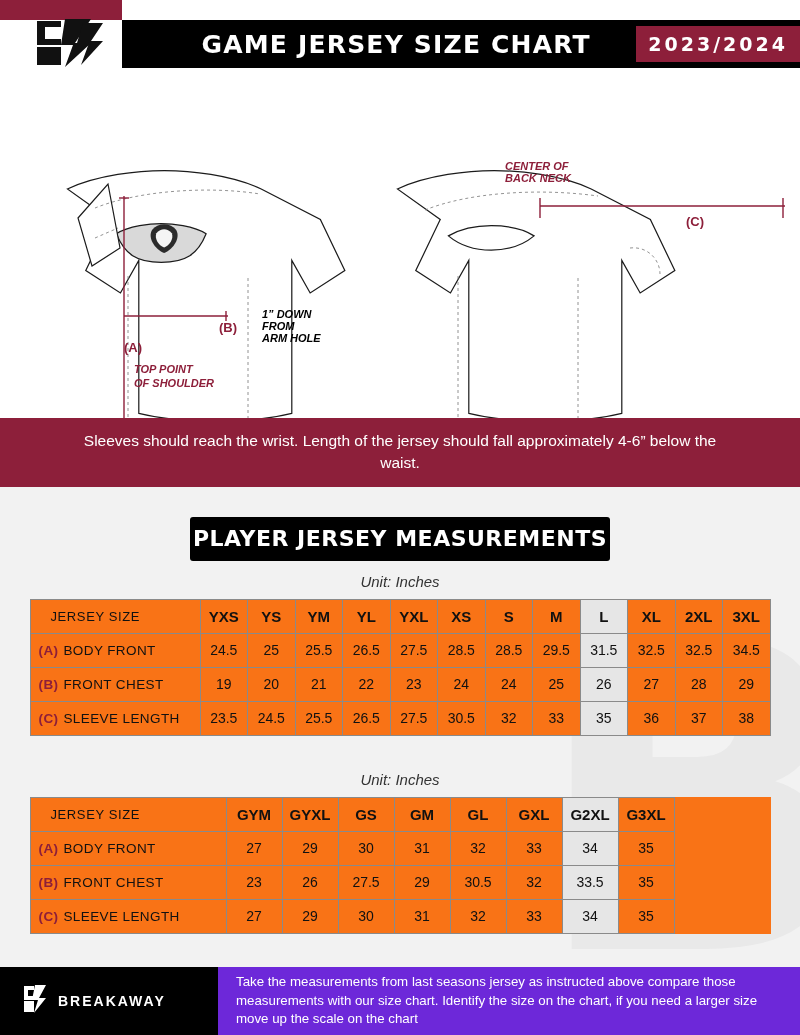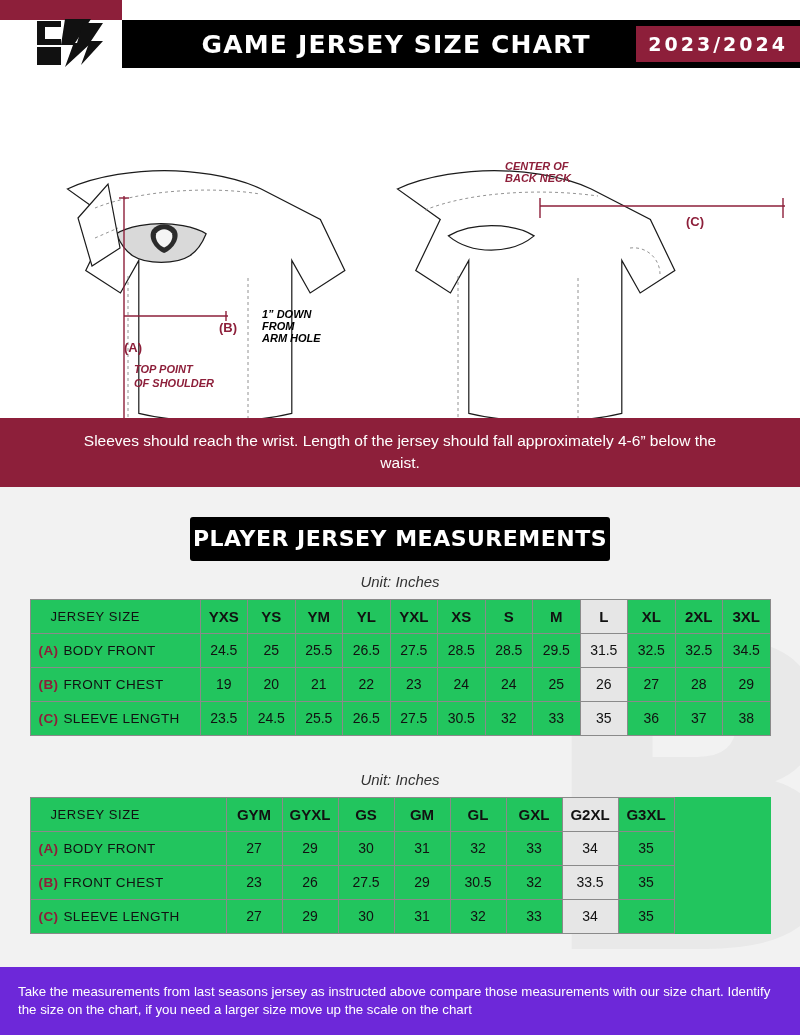--- a/index.html
+++ b/index.html
@@ -123,21 +123,21 @@
     text-align: center;
     font-style: italic;
     font-size: 15px;
     color: #333;
     margin: 11px 0 9px;
   }
 
   
   table {
     border-collapse: collapse;
-    background: #22c55e;
+    background: #f97316;
     margin: 0 auto;
     table-layout: fixed;
   }
   table.player { width: 740px; }
   table.goalie { width: 740px; }
   td, th {
     border: 1px solid #8a8a8a;
     font-size: 14px;
     color: #111;
     text-align: center;
@@ -439,16 +439,26 @@
             <td class="">33</td>
             <td class="hl">34</td>
             <td class="">35</td>
             <td class="no-border"></td>
           </tr>
         </tbody>
     </table>
   </div>
 
   <div class="footer">
+    <div class="footer-brand">
+      <span class="bmark">
+        <svg width="26" height="30" viewBox="0 0 26 30">
+          <polygon points="2,2 12,2 12,6 6,6 6,12 12,12 12,16 2,16" fill="#fff"></polygon>
+          <polygon points="2,17 12,17 12,28 2,28" fill="#fff"></polygon>
+          <polygon points="13,1 24,1 17,14 24,14 12,29 16,16 10,16" fill="#fff"></polygon>
+        </svg>
+      </span>
+      <span class="bname">BREAKAWAY</span>
+    </div>
     <div class="footer-text">Take the measurements from last seasons jersey as instructed above compare those measurements  with our size chart. Identify the size on the chart, if you need a larger size move up the scale on the chart</div>
   </div>
 
 </div>
 
 </body></html>

